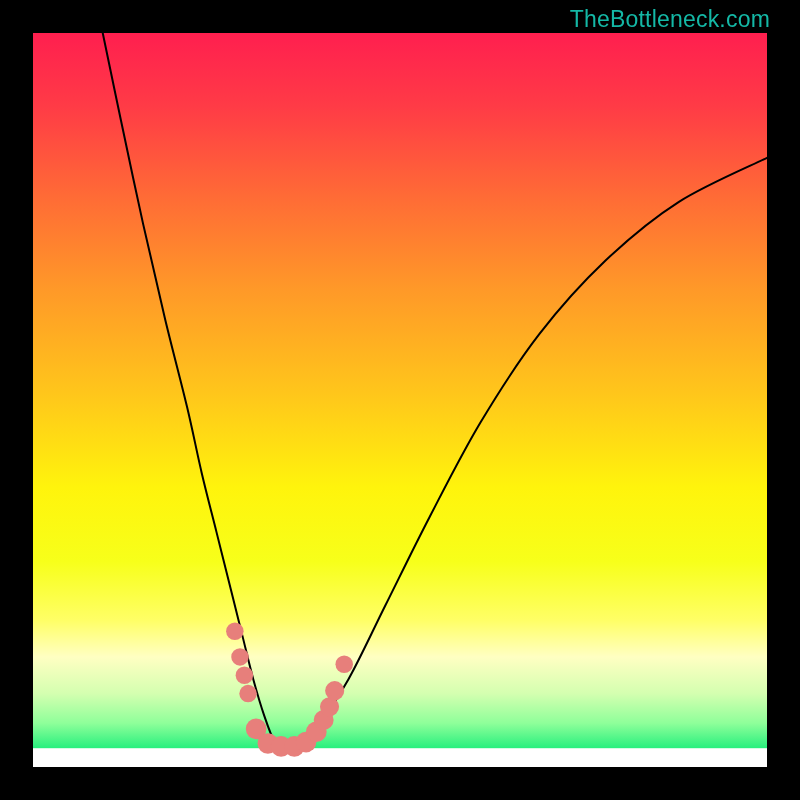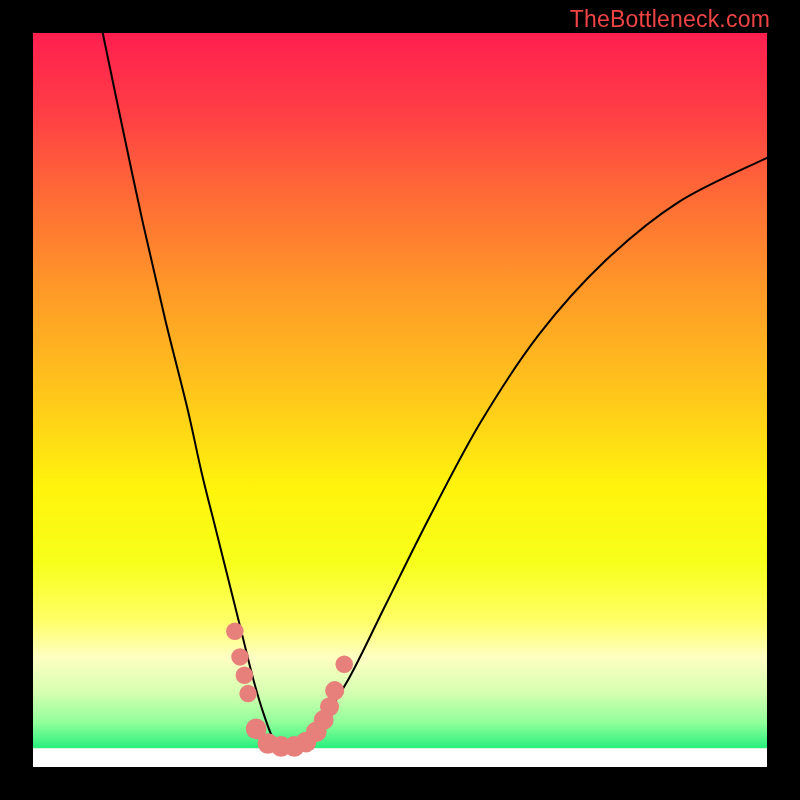--- a/index.html
+++ b/index.html
@@ -26,21 +26,21 @@
     overflow: hidden;
   }
   .gradient {
     position: absolute;
     left: 0; top: 0; right: 0; bottom: 0;
   }
   .watermark {
     position: absolute;
     top: 6px;
     right: 30px;
-    color: #ef4444;
+    color: #14b8a6;
     font-size: 23px;
     font-weight: 500;
     letter-spacing: 0.2px;
   }
   svg.curves {
     position: absolute;
     left: 0; top: 0;
     width: 734px; height: 734px;
   }
 </style>

